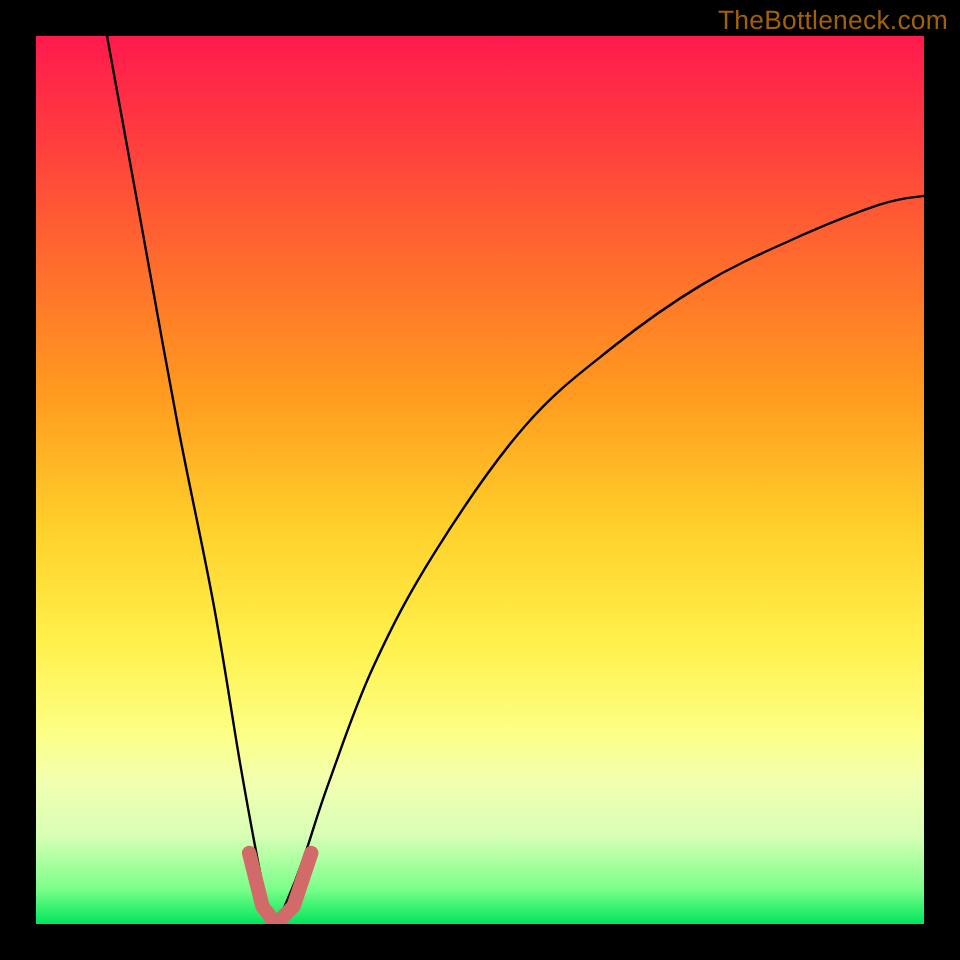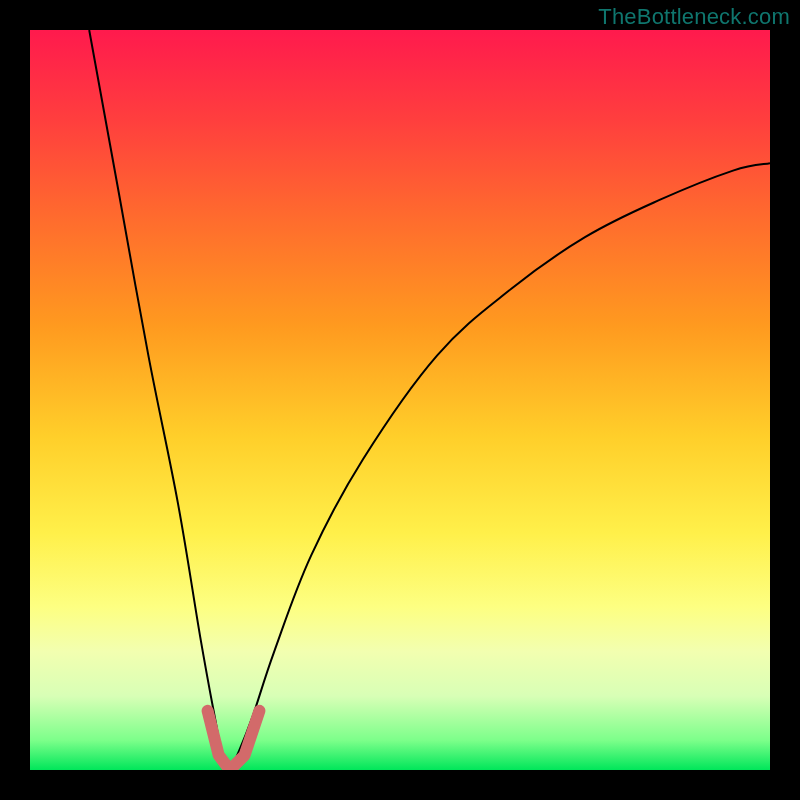--- a/index.html
+++ b/index.html
@@ -42,21 +42,21 @@
   .svg-layer {
     position: absolute;
     left: 0; top: 0;
     width: 740px;
     height: 740px;
   }
   .watermark {
     position: absolute;
     top: 4px;
     right: 10px;
-    color: #0f766e;
+    color: #a16207;
     font-size: 22px;
     font-weight: 500;
     letter-spacing: 0.2px;
     user-select: none;
   }
 </style>
 </head>
 <body>
 
 <div class="watermark">TheBottleneck.com</div>

